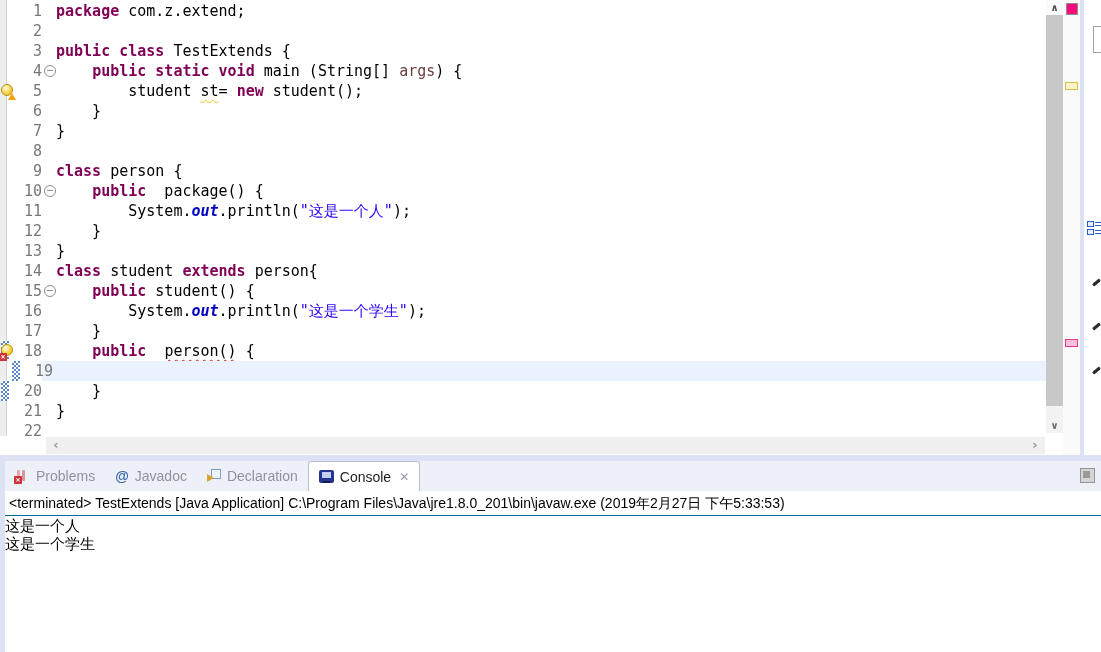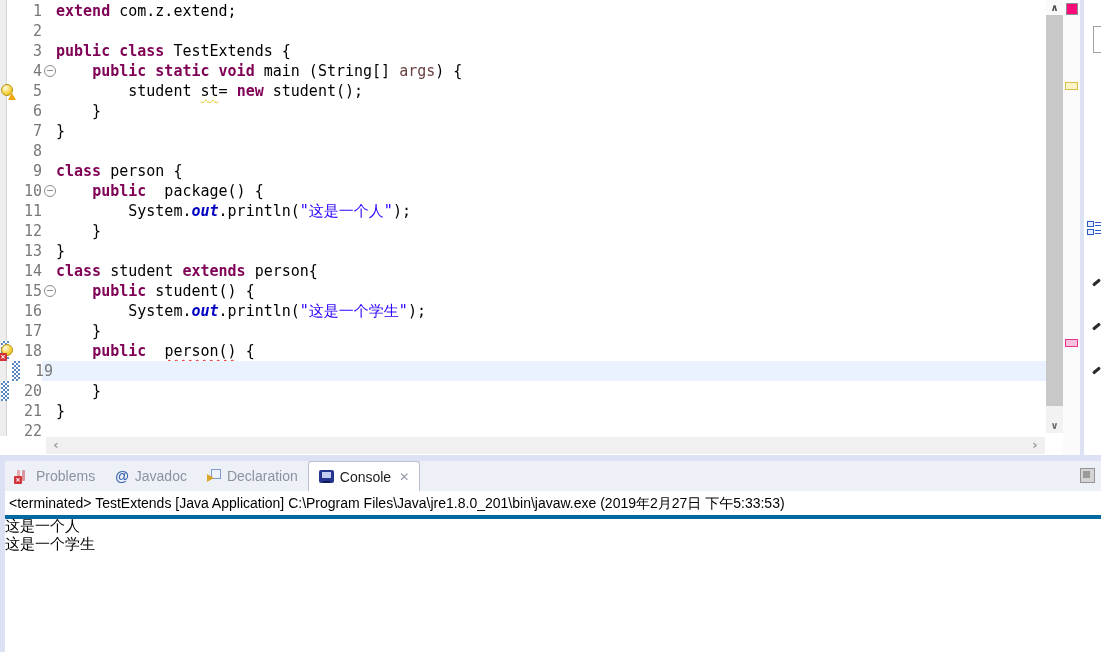--- a/index.html
+++ b/index.html
@@ -94,35 +94,35 @@
   .ico-decl .sq{position:absolute;right:0;top:0;width:8px;height:8px;border:1px solid #7b9bd2;background:#eef3fb;}
   .ico-decl .ar{position:absolute;left:0;bottom:1px;width:0;height:0;
     border-top:4px solid transparent;border-bottom:4px solid transparent;border-left:7px solid #d9a62e;}
   .ico-console{width:15px;height:13px;background:#24358f;border-radius:2px;}
   .ico-console::after{content:"";position:absolute;left:3px;top:2px;width:9px;height:6px;background:#c3cef2;}
   .ico-console::before{content:"";position:absolute;left:4px;bottom:0px;width:7px;height:2px;background:#111c57;}
   .max-btn{position:absolute;right:6px;top:7px;width:13px;height:13px;background:#d4d4d4;border:1px solid #949494;}
   .max-btn::after{content:"";position:absolute;left:2px;top:2px;width:7px;height:7px;background:#9a9a9a;}
   
   .statusline{position:absolute;left:5px;right:0;top:30px;height:24px;background:#fff;
-    border-bottom:4px solid #0369a1;font:14px/24px "Liberation Sans",sans-serif;color:#000;padding-left:4px;
+    border-bottom:1px solid #0369a1;font:14px/24px "Liberation Sans",sans-serif;color:#000;padding-left:4px;
     white-space:nowrap;overflow:hidden;}
   .output{position:absolute;left:5px;top:56px;right:0;font:15px/18px "Liberation Sans",sans-serif;color:#000;}
 </style>
 </head>
 <body>
 
 <div class="editor">
   <div class="gutter-strip"></div>
   <div class="code-lines">
       <div class="line">
         <div class="marker"></div>
         <div class="lineno">1</div>
         <div class="foldcol"></div>
-        <div class="code"><span class="kw">extend</span><span> com.z.extend;</span></div>
+        <div class="code"><span class="kw">package</span><span> com.z.extend;</span></div>
       </div>
       <div class="line">
         <div class="marker"></div>
         <div class="lineno">2</div>
         <div class="foldcol"></div>
         <div class="code"></div>
       </div>
       <div class="line">
         <div class="marker"></div>
         <div class="lineno">3</div>

